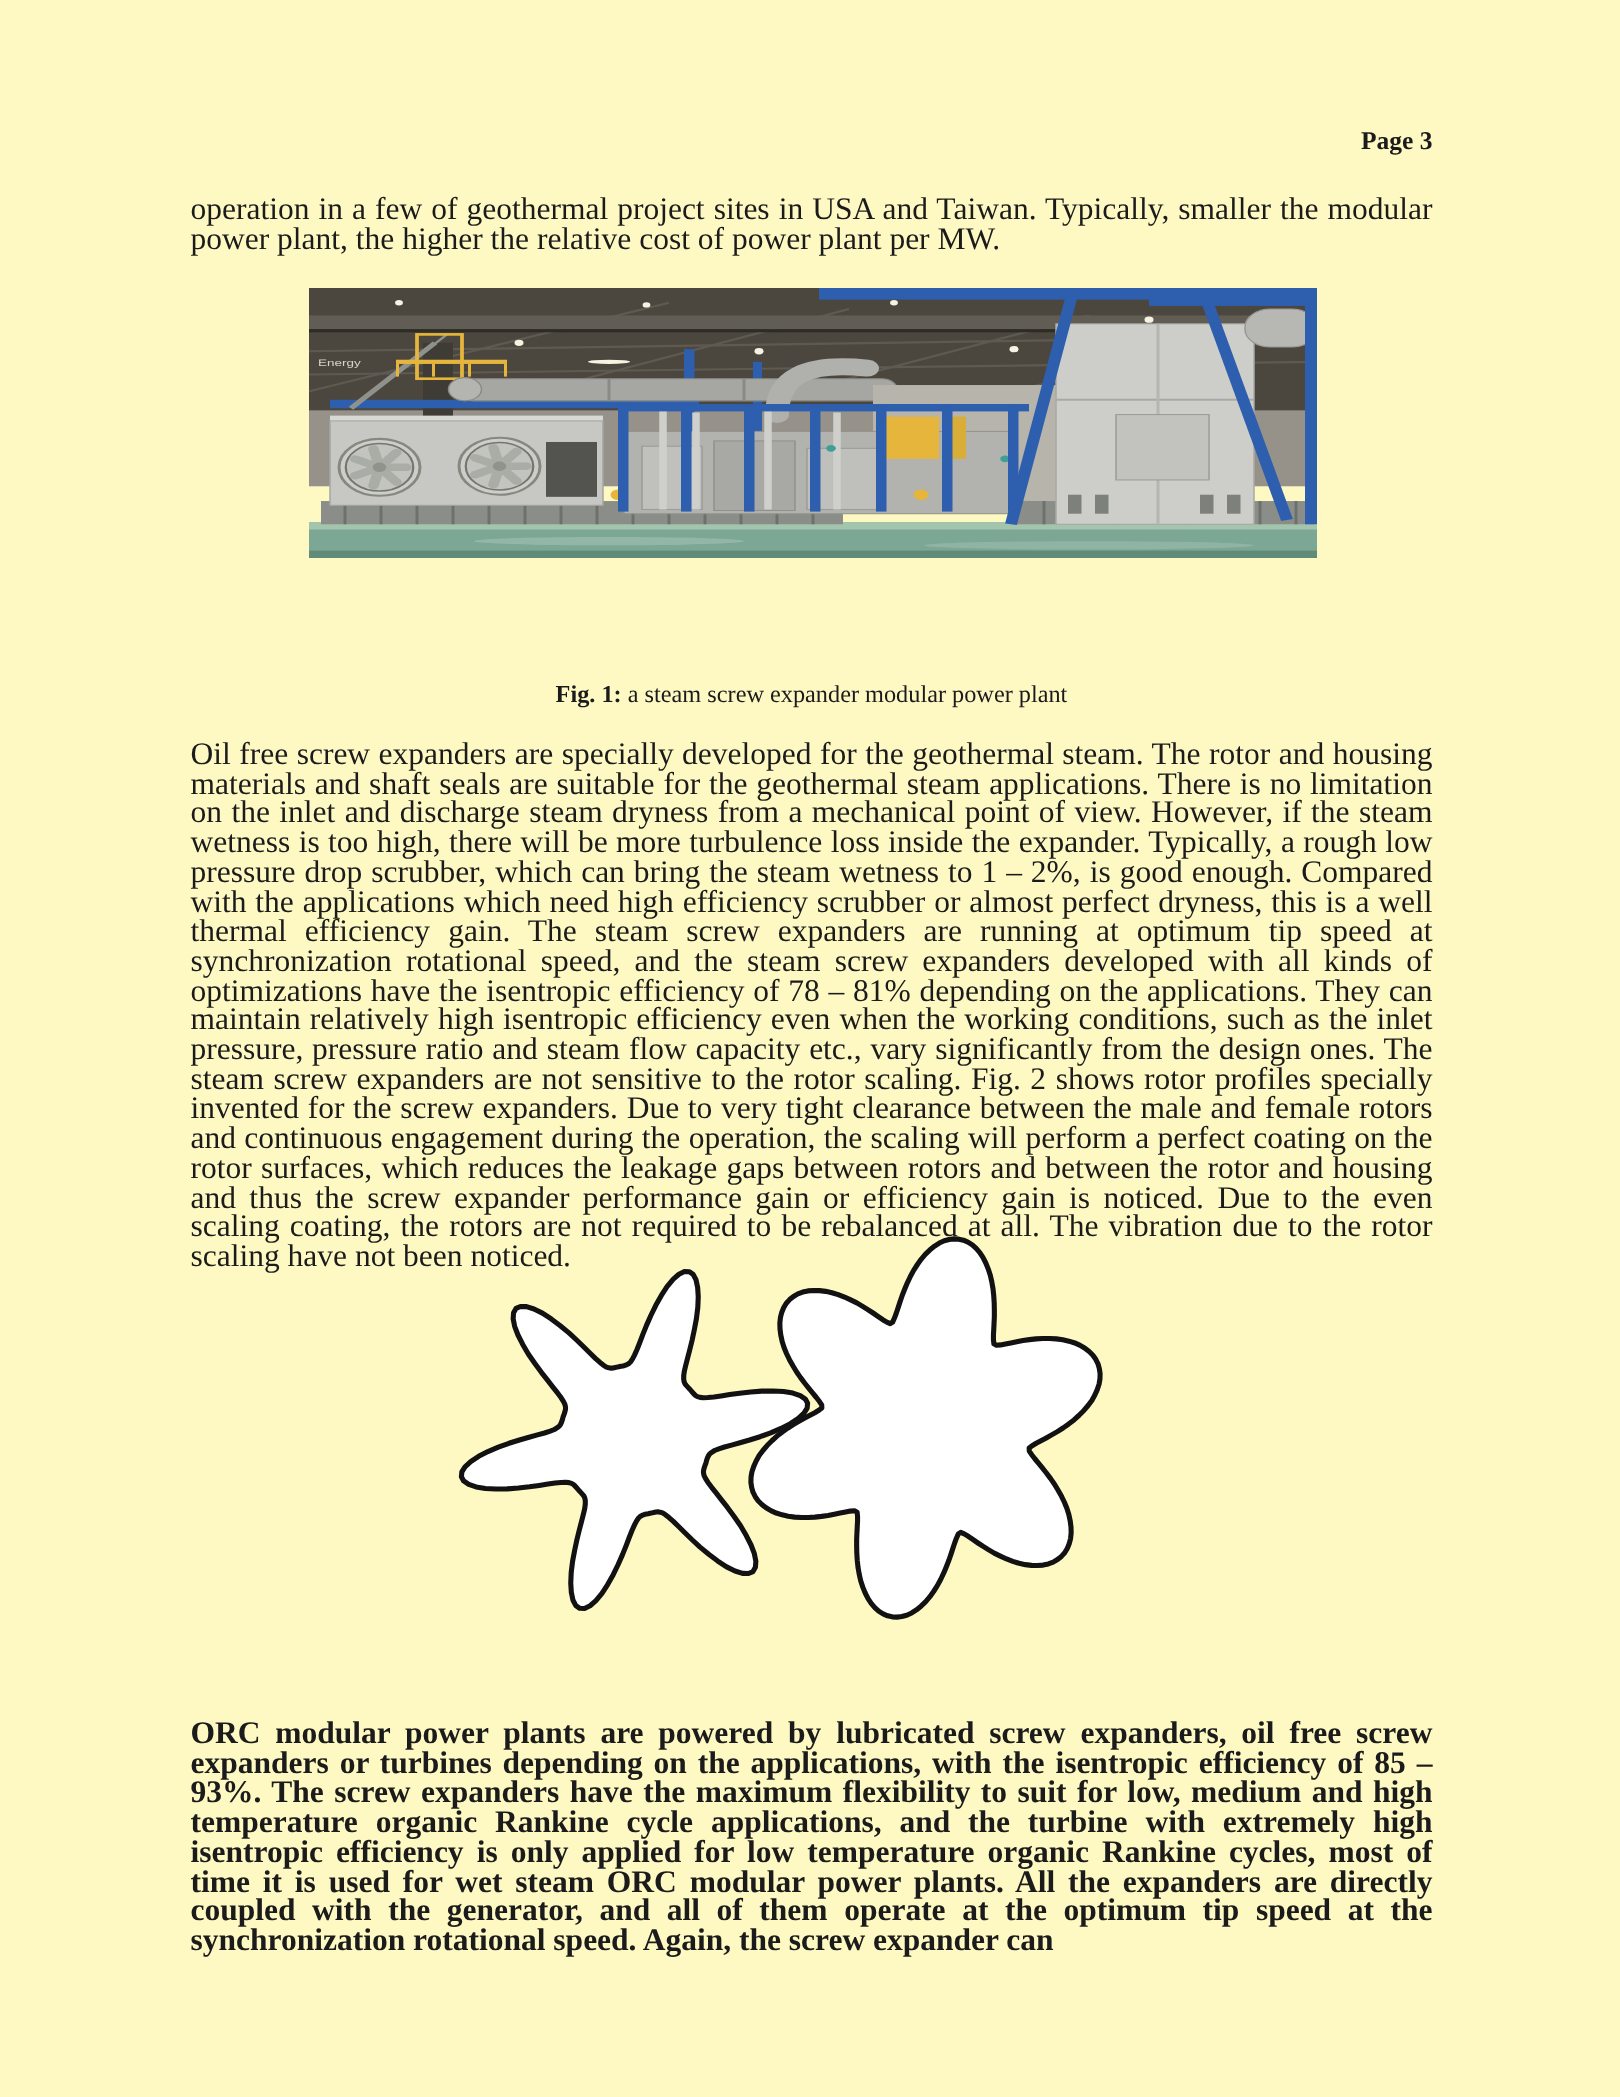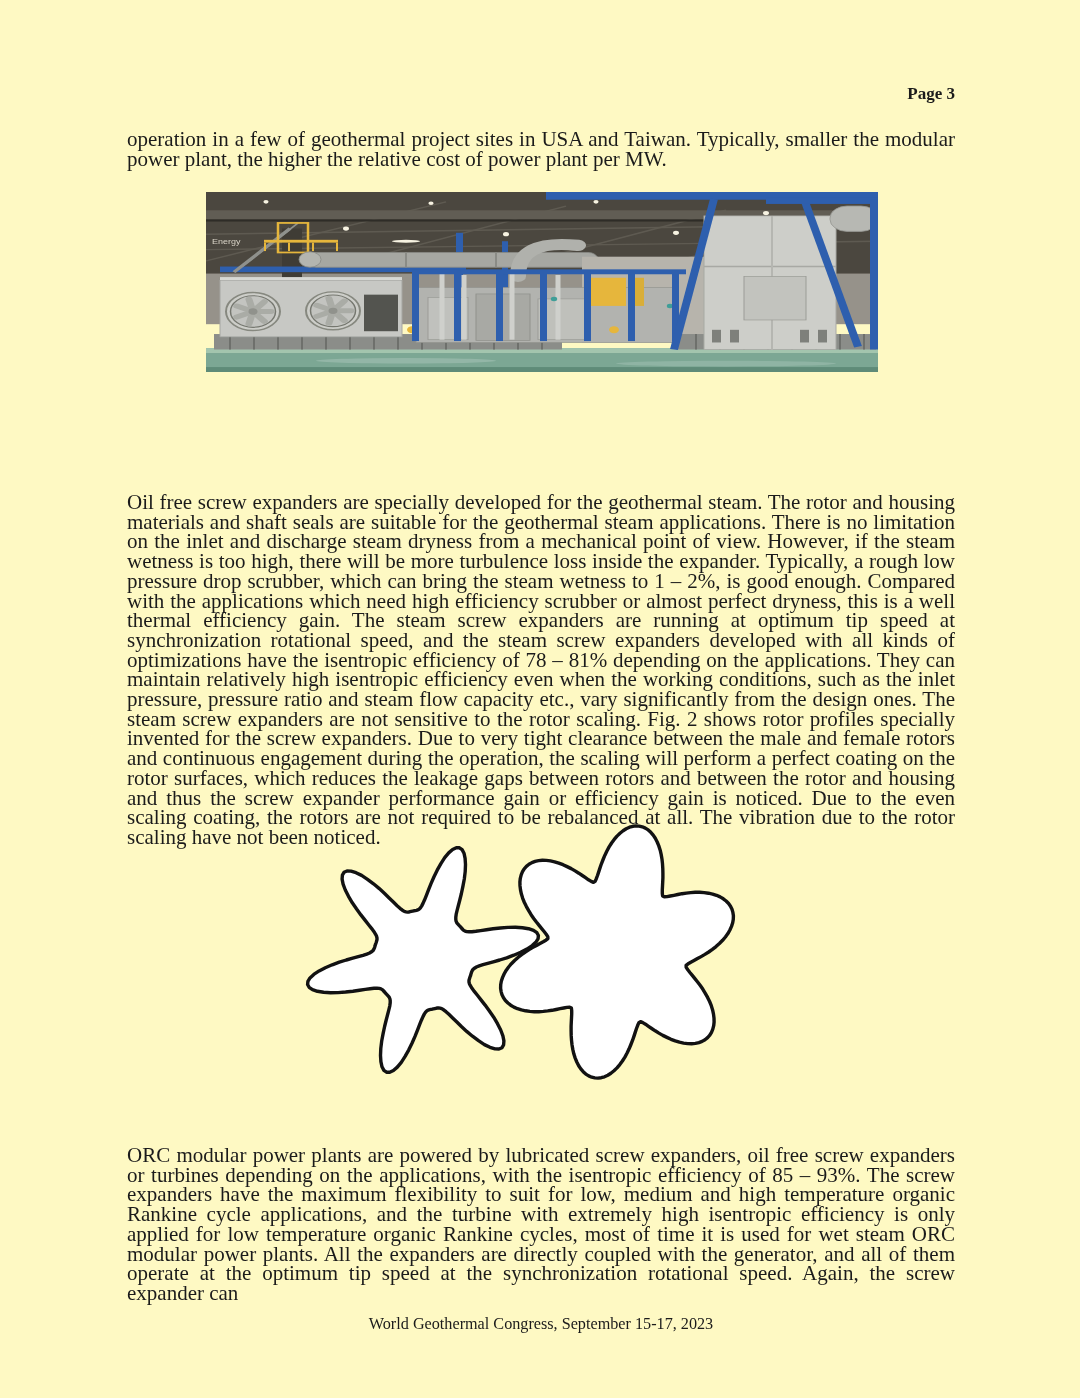--- a/index.html
+++ b/index.html
@@ -24,21 +24,21 @@
     position:absolute;top:84px;right:125px;
     font-weight:bold;font-size:17px;
   }
   .para{
     position:absolute;left:127px;width:828px;
     font-size:21px;line-height:19.7px;
     text-align:justify;
   }
   .para1{top:130px;}
   .para2{top:493px;}
-  .para3{top:1146px;}
+  .para3{top:1146px;font-weight:bold;}
   .caption{
     position:absolute;left:127px;width:828px;
     font-size:16.2px;text-align:center;
   }
   .caption1{top:454px;}
   .caption2{top:1104px;}
   .cap-label{font-weight:bold;}
   .figure1{
     position:absolute;left:206px;top:192px;width:672px;height:180px;
   }
@@ -232,30 +232,32 @@
         <g stroke="var(--structure-blue)" stroke-width="8">
           <line x1="508" y1="10" x2="468" y2="224"></line>
           <line x1="598" y1="10" x2="652" y2="220"></line>
         </g>
         <rect x="560" y="8" width="112" height="9" fill="var(--structure-blue)"></rect>
         <rect x="664" y="10" width="8" height="214" fill="var(--structure-blue)"></rect>
       </g>
     </svg>
   </div>
 
+  <div class="caption caption1">
+    <span class="cap-label">Fig. 1:</span><span> a steam screw expander modular power plant</span>
+  </div>
 
   <div class="para para2">Oil free screw expanders are specially developed for the geothermal steam. The rotor and housing materials and shaft seals are suitable for the geothermal steam applications. There is no limitation on the inlet and discharge steam dryness from a mechanical point of view. However, if the steam wetness is too high, there will be more turbulence loss inside the expander. Typically, a rough low pressure drop scrubber, which can bring the steam wetness to 1 – 2%, is good enough. Compared with the applications which need high efficiency scrubber or almost perfect dryness, this is a well thermal efficiency gain. The steam screw expanders are running at optimum tip speed at synchronization rotational speed, and the steam screw expanders developed with all kinds of optimizations have the isentropic efficiency of 78 – 81% depending on the applications. They can maintain relatively high isentropic efficiency even when the working conditions, such as the inlet pressure, pressure ratio and steam flow capacity etc., vary significantly from the design ones. The steam screw expanders are not sensitive to the rotor scaling. Fig. 2 shows rotor profiles specially invented for the screw expanders. Due to very tight clearance between the male and female rotors and continuous engagement during the operation, the scaling will perform a perfect coating on the rotor surfaces, which reduces the leakage gaps between rotors and between the rotor and housing and thus the screw expander performance gain or efficiency gain is noticed. Due to the even scaling coating, the rotors are not required to be rebalanced at all. The vibration due to the rotor scaling have not been noticed.</div>
 
   <div class="figure2">
     <svg viewBox="0 0 490 285">
       <g>
           <path d="M413.7,140.0L409.9,142.4L406.1,144.6L402.5,146.6L399.0,148.5L395.8,150.2L393.1,151.8L391.1,153.4L391.2,155.4L392.8,157.8L394.9,160.5L397.3,163.4L399.9,166.6L402.6,170.0L405.3,173.6L407.9,177.3L410.3,181.3L412.6,185.4L414.6,189.5L416.3,193.7L417.6,197.9L418.5,202.1L419.0,206.1L419.1,210.0L418.7,213.7L417.8,217.2L416.5,220.3L414.8,223.2L412.6,225.6L410.0,227.7L407.1,229.4L403.9,230.6L400.4,231.4L396.6,231.7L392.7,231.6L388.6,231.1L384.4,230.2L380.2,228.9L376.0,227.3L371.9,225.4L367.8,223.4L363.9,221.1L360.2,218.8L356.7,216.5L353.5,214.3L350.5,212.2L347.8,210.6L345.5,209.6L343.9,210.6L342.7,213.3L341.5,216.5L340.3,220.1L339.0,224.1L337.6,228.2L335.9,232.5L334.1,236.8L332.1,241.0L329.9,245.1L327.4,249.0L324.8,252.6L322.0,255.9L319.0,258.8L315.9,261.3L312.8,263.3L309.5,264.8L306.2,265.7L303.0,266.1L299.8,265.9L296.7,265.2L293.7,263.9L290.8,262.1L288.2,259.7L285.8,256.9L283.7,253.7L281.8,250.0L280.2,246.1L278.8,241.8L277.8,237.4L277.0,232.8L276.5,228.1L276.2,223.4L276.1,218.7L276.1,214.2L276.3,209.8L276.5,205.8L276.7,202.0L276.7,198.8L276.4,196.1L274.7,195.2L271.9,195.4L268.7,196.0L265.1,196.7L261.2,197.5L257.0,198.3L252.7,198.9L248.3,199.4L243.8,199.7L239.3,199.7L234.8,199.4L230.5,198.8L226.4,197.9L222.5,196.7L218.9,195.1L215.7,193.2L212.9,191.0L210.4,188.5L208.5,185.8L207.0,182.8L206.1,179.6L205.6,176.2L205.7,172.7L206.3,169.2L207.5,165.6L209.1,162.0L211.1,158.4L213.6,155.0L216.4,151.7L219.6,148.5L223.0,145.4L226.6,142.6L230.3,140.0L234.1,137.6L237.9,135.4L241.5,133.4L245.0,131.5L248.2,129.8L250.9,128.2L252.9,126.6L252.8,124.6L251.2,122.2L249.1,119.5L246.7,116.6L244.1,113.4L241.4,110.0L238.7,106.4L236.1,102.7L233.7,98.7L231.4,94.6L229.4,90.5L227.7,86.3L226.4,82.1L225.5,77.9L225.0,73.9L224.9,70.0L225.3,66.3L226.2,62.8L227.5,59.7L229.2,56.8L231.4,54.4L234.0,52.3L236.9,50.6L240.1,49.4L243.6,48.6L247.4,48.3L251.3,48.4L255.4,48.9L259.6,49.8L263.8,51.1L268.0,52.7L272.1,54.6L276.2,56.6L280.1,58.9L283.8,61.2L287.3,63.5L290.5,65.7L293.5,67.8L296.2,69.4L298.5,70.4L300.1,69.4L301.3,66.7L302.5,63.5L303.7,59.9L305.0,55.9L306.4,51.8L308.1,47.5L309.9,43.2L311.9,39.0L314.1,34.9L316.6,31.0L319.2,27.4L322.0,24.1L325.0,21.2L328.1,18.7L331.2,16.7L334.5,15.2L337.8,14.3L341.0,13.9L344.2,14.1L347.3,14.8L350.3,16.1L353.2,17.9L355.8,20.3L358.2,23.1L360.3,26.3L362.2,30.0L363.8,33.9L365.2,38.2L366.2,42.6L367.0,47.2L367.5,51.9L367.8,56.6L367.9,61.3L367.9,65.8L367.7,70.2L367.5,74.2L367.3,78.0L367.3,81.2L367.6,83.9L369.3,84.8L372.1,84.6L375.3,84.0L378.9,83.3L382.8,82.5L387.0,81.7L391.3,81.1L395.7,80.6L400.2,80.3L404.7,80.3L409.2,80.6L413.5,81.2L417.6,82.1L421.5,83.3L425.1,84.9L428.3,86.8L431.1,89.0L433.6,91.5L435.5,94.2L437.0,97.2L437.9,100.4L438.4,103.8L438.3,107.3L437.7,110.8L436.5,114.4L434.9,118.0L432.9,121.6L430.4,125.0L427.6,128.3L424.4,131.5L421.0,134.6L417.4,137.4L413.7,140.0Z" class="rotor"></path>
           <path d="M204.7,148.0L198.3,149.8L192.7,151.4L188.0,152.7L184.2,153.9L181.4,155.0L179.5,156.2L178.1,157.3L177.3,158.5L176.7,159.7L176.3,160.9L175.9,162.2L175.6,163.5L175.1,164.7L174.7,165.9L174.3,167.2L174.0,168.5L174.0,170.0L174.4,171.7L175.4,173.7L177.0,176.3L179.3,179.4L182.4,183.3L186.0,187.9L190.1,193.1L194.4,199.0L198.7,205.2L202.5,211.7L205.7,218.0L207.9,223.8L208.9,228.9L208.6,232.9L207.0,235.7L204.0,237.0L200.0,236.9L195.0,235.3L189.4,232.6L183.5,228.7L177.5,224.2L171.7,219.4L166.4,214.5L161.6,209.8L157.4,205.7L153.9,202.3L151.0,199.7L148.6,197.8L146.7,196.6L145.0,196.1L143.6,195.9L142.2,196.0L140.9,196.3L139.7,196.6L138.4,196.9L137.1,197.2L135.8,197.4L134.5,197.7L133.3,198.1L132.0,198.8L130.7,200.0L129.4,201.9L128.0,204.6L126.4,208.2L124.6,212.7L122.5,218.2L120.0,224.4L117.1,231.0L113.8,237.8L110.1,244.4L106.3,250.3L102.3,255.1L98.4,258.5L94.7,260.3L91.5,260.2L88.9,258.4L87.0,254.8L85.9,249.7L85.5,243.5L85.8,236.4L86.7,229.0L88.1,221.6L89.6,214.5L91.2,208.0L92.7,202.3L93.9,197.6L94.8,193.8L95.2,190.8L95.2,188.5L94.9,186.8L94.3,185.4L93.5,184.4L92.6,183.4L91.7,182.4L90.8,181.5L90.0,180.5L89.1,179.5L88.2,178.5L87.2,177.6L86.0,176.9L84.3,176.4L82.0,176.2L79.0,176.3L75.1,176.7L70.3,177.4L64.5,178.3L57.9,179.2L50.6,180.0L43.1,180.6L35.6,180.7L28.6,180.3L22.4,179.3L17.5,177.6L14.1,175.3L12.6,172.5L12.9,169.3L15.0,165.9L18.8,162.4L24.1,158.9L30.3,155.7L37.2,152.8L44.3,150.2L51.3,148.0L57.7,146.2L63.3,144.6L68.0,143.3L71.8,142.1L74.6,141.0L76.5,139.8L77.9,138.7L78.7,137.5L79.3,136.3L79.7,135.1L80.1,133.8L80.4,132.5L80.9,131.3L81.3,130.1L81.7,128.8L82.0,127.5L82.0,126.0L81.6,124.3L80.6,122.3L79.0,119.7L76.7,116.6L73.6,112.7L70.0,108.1L65.9,102.9L61.6,97.0L57.3,90.8L53.5,84.3L50.3,78.0L48.1,72.2L47.1,67.1L47.4,63.1L49.0,60.3L52.0,59.0L56.0,59.1L61.0,60.7L66.6,63.4L72.5,67.3L78.5,71.8L84.3,76.6L89.6,81.5L94.4,86.2L98.6,90.3L102.1,93.7L105.0,96.3L107.4,98.2L109.3,99.4L111.0,99.9L112.4,100.1L113.8,100.0L115.1,99.7L116.3,99.4L117.6,99.1L118.9,98.8L120.2,98.6L121.5,98.3L122.7,97.9L124.0,97.2L125.3,96.0L126.6,94.1L128.0,91.4L129.6,87.8L131.4,83.3L133.5,77.8L136.0,71.6L138.9,65.0L142.2,58.2L145.9,51.6L149.7,45.7L153.7,40.9L157.6,37.5L161.3,35.7L164.5,35.8L167.1,37.6L169.0,41.2L170.1,46.3L170.5,52.5L170.2,59.6L169.3,67.0L167.9,74.4L166.4,81.5L164.8,88.0L163.3,93.7L162.1,98.4L161.2,102.2L160.8,105.2L160.8,107.5L161.1,109.2L161.7,110.6L162.5,111.6L163.4,112.6L164.3,113.6L165.2,114.5L166.0,115.5L166.9,116.5L167.8,117.5L168.8,118.4L170.0,119.1L171.7,119.6L174.0,119.8L177.0,119.7L180.9,119.3L185.7,118.6L191.5,117.7L198.1,116.8L205.4,116.0L212.9,115.4L220.4,115.3L227.4,115.7L233.6,116.7L238.5,118.4L241.9,120.7L243.4,123.5L243.1,126.7L241.0,130.1L237.2,133.6L231.9,137.1L225.7,140.3L218.8,143.2L211.7,145.8L204.7,148.0Z" class="rotor"></path>
         </g>
     </svg>
   </div>
 
 
   <div class="para para3">ORC modular power plants are powered by lubricated screw expanders, oil free screw expanders or turbines depending on the applications, with the isentropic efficiency of 85 – 93%. The screw expanders have the maximum flexibility to suit for low, medium and high temperature organic Rankine cycle applications, and the turbine with extremely high isentropic efficiency is only applied for low temperature organic Rankine cycles, most of time it is used for wet steam ORC modular power plants. All the expanders are directly coupled with the generator, and all of them operate at the optimum tip speed at the synchronization rotational speed. Again, the screw expander can</div>
 
-  <div class="page-footer">World Geothermal Congress, September 15-17, 2023</div>
 
 </div>
 
 </body></html>

